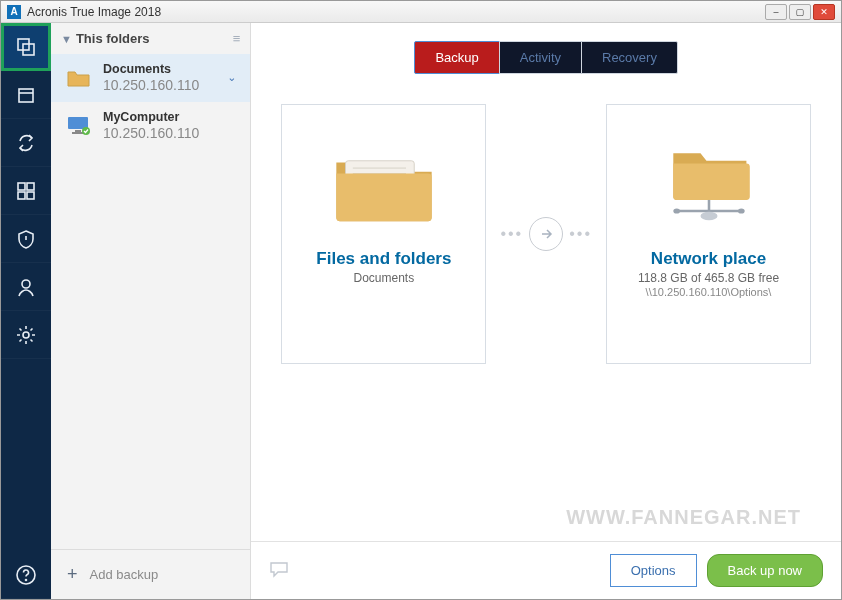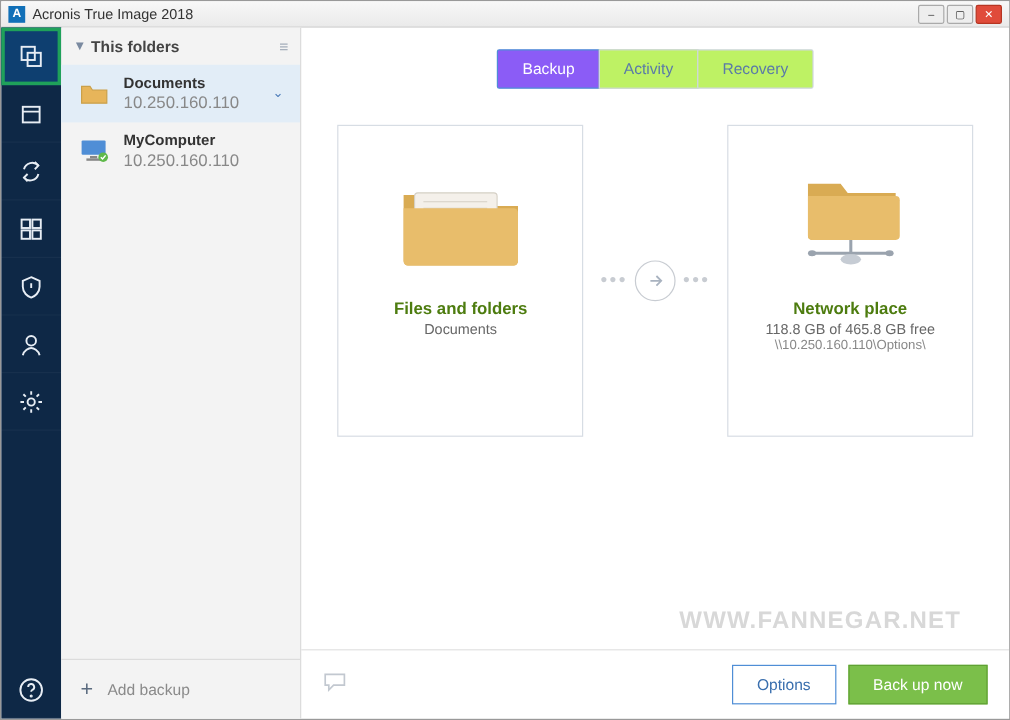--- a/index.html
+++ b/index.html
@@ -24,40 +24,40 @@
 .side-item.selected { background: #e2edf7; }
 .side-item .icon-box { width: 28px; height: 24px; display: flex; align-items: center; justify-content: center; }
 .side-item .texts { display: flex; flex-direction: column; line-height: 1.2; }
 .side-item .title { font-weight: 600; color: #333; font-size: 12.5px; }
 .side-item .sub { color: #888; font-size: 14px; }
 .side-item .expand { margin-left: auto; color: #4a7ab8; font-size: 11px; }
 .sidebar .footer { margin-top: auto; border-top: 1px solid #dcdcdc; padding: 14px 16px; display: flex; align-items: center; gap: 12px; color: #8a8a8a; font-size: 13px; cursor: pointer; }
 .sidebar .footer .plus { color: #5b6b7f; font-size: 18px; font-weight: 300; }
 .main { flex: 1; display: flex; flex-direction: column; position: relative; }
 .tabs { display: flex; justify-content: center; padding: 18px 0 10px; }
-.tab { padding: 8px 20px; font-size: 13px; border: 1px solid #cfd6df; color: #5a7aa8; cursor: pointer; background: #bef264; margin-left: -1px; }
+.tab { padding: 8px 20px; font-size: 13px; border: 1px solid #cfd6df; color: #5a7aa8; cursor: pointer; background: #0f172a; margin-left: -1px; }
 .tab:first-child { border-radius: 2px 0 0 2px; margin-left: 0; }
 .tab:last-child { border-radius: 0 2px 2px 0; }
-.tab.active { background: #8b5cf6; color: #fff; border-color: #4f8ed6; }
+.tab.active { background: #b91c1c; color: #fff; border-color: #4f8ed6; }
 .cards { display: flex; align-items: center; justify-content: center; gap: 14px; padding: 20px 30px 10px; }
 .card { width: 205px; height: 260px; border: 1px solid #d7dde4; display: flex; flex-direction: column; align-items: center; padding: 30px 10px 14px; cursor: pointer; }
 .card .big-icon { width: 120px; height: 100px; display: flex; align-items: center; justify-content: center; }
-.card h3 { font-size: 14px; font-weight: 600; color: #4d7c0f; margin-top: 14px; }
+.card h3 { font-size: 17px; font-weight: 600; color: #0369a1; margin-top: 14px; }
 .card .sub1 { font-size: 12px; color: #666; margin-top: 2px; }
 .card .sub2 { font-size: 11px; color: #888; margin-top: 1px; }
 .arrow-mid { display: flex; align-items: center; gap: 6px; color: #c8ccd2; }
 .arrow-mid .circle { width: 34px; height: 34px; border: 1.5px solid #c8ccd2; border-radius: 50%; display: flex; align-items: center; justify-content: center; color: #a9b3c0; }
 .dots { letter-spacing: 2px; font-size: 16px; }
 .watermark { position: absolute; bottom: 70px; right: 40px; font-size: 20px; color: #d8d8d8; font-weight: 600; letter-spacing: 1px; pointer-events: none; }
 .bottombar { margin-top: auto; border-top: 1px solid #e2e2e2; padding: 12px 18px; display: flex; align-items: center; gap: 3px; }
 .bottombar .comment { color: #c2c8d0; }
 .bottombar .right { margin-left: auto; display: flex; gap: 10px; }
 .btn { padding: 8px 20px; font-size: 13px; cursor: pointer; border: 1px solid; }
 .btn.options { background: #fff; border-color: #4f8ed6; color: #3a6fae; }
-.btn.primary { background: #7bbf4a; border-color: #5fa133; color: #fff; }
+.btn.primary { background: #7bbf4a; border-color: #5fa133; color: #fff; border-radius: 12px; }
 .folder-svg { width: 110px; height: 85px; }
 </style>
 </head>
 <body>
 
 <div class="titlebar">
   <div class="app-icon">A</div>
   <span>Acronis True Image 2018</span>
   <div class="wincontrols">
     <div class="winbtn">–</div>

